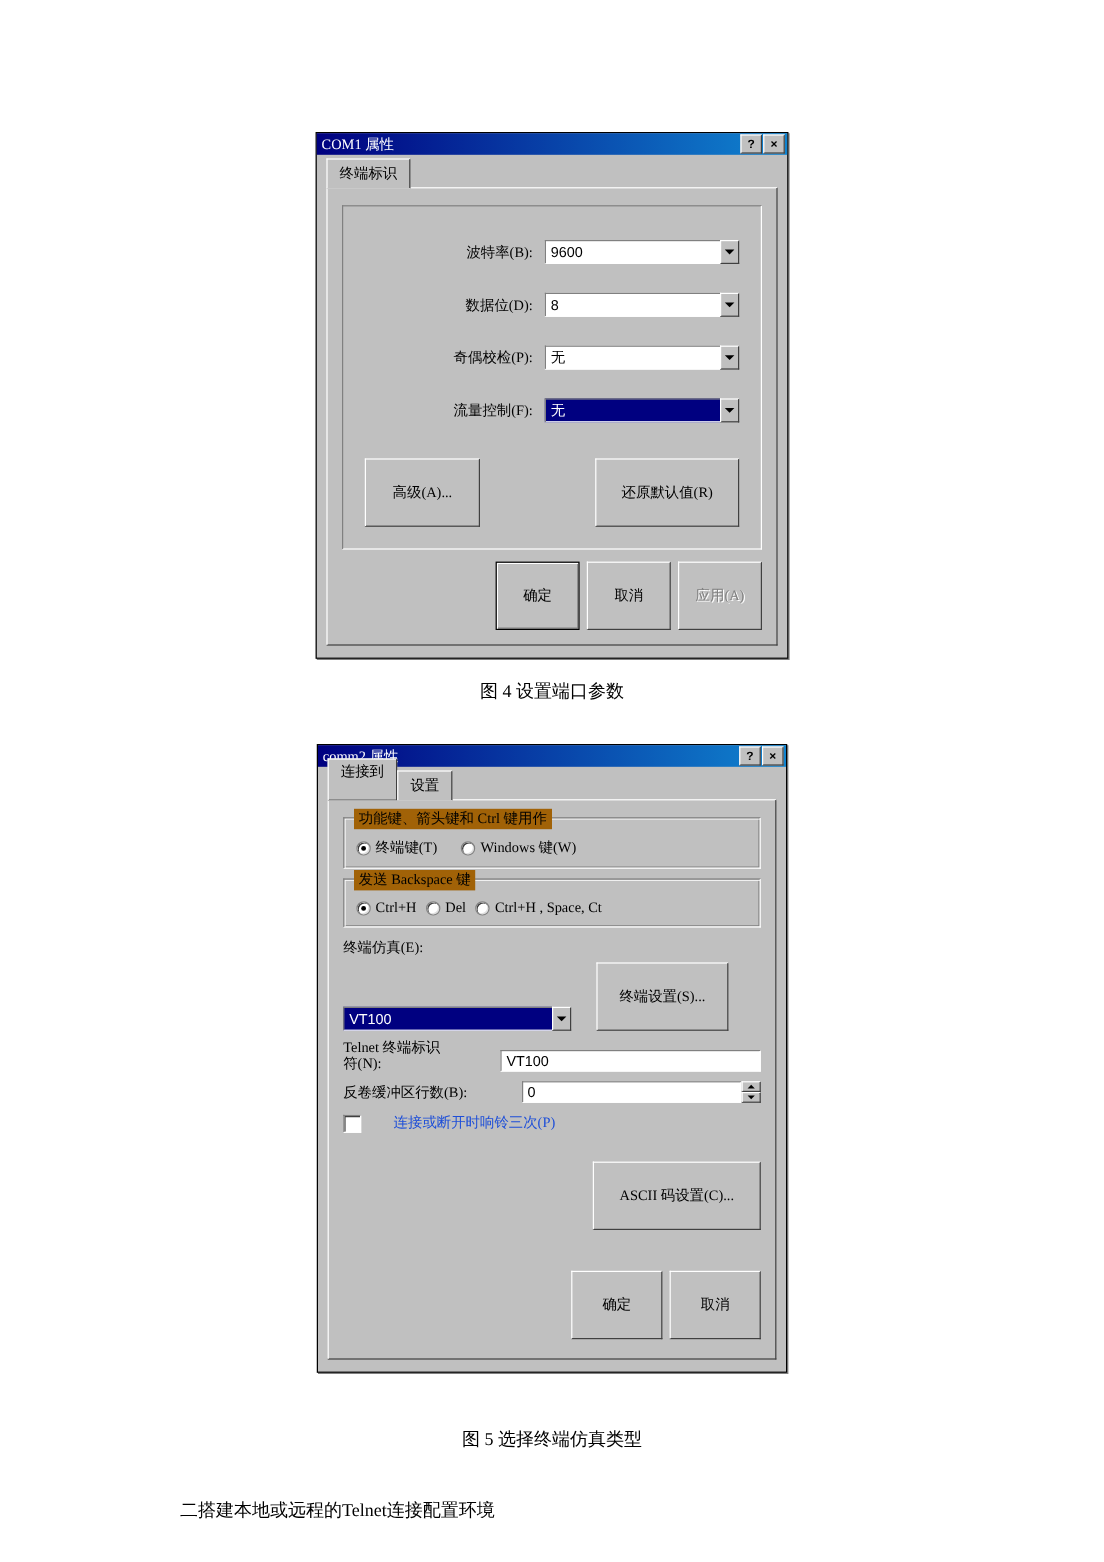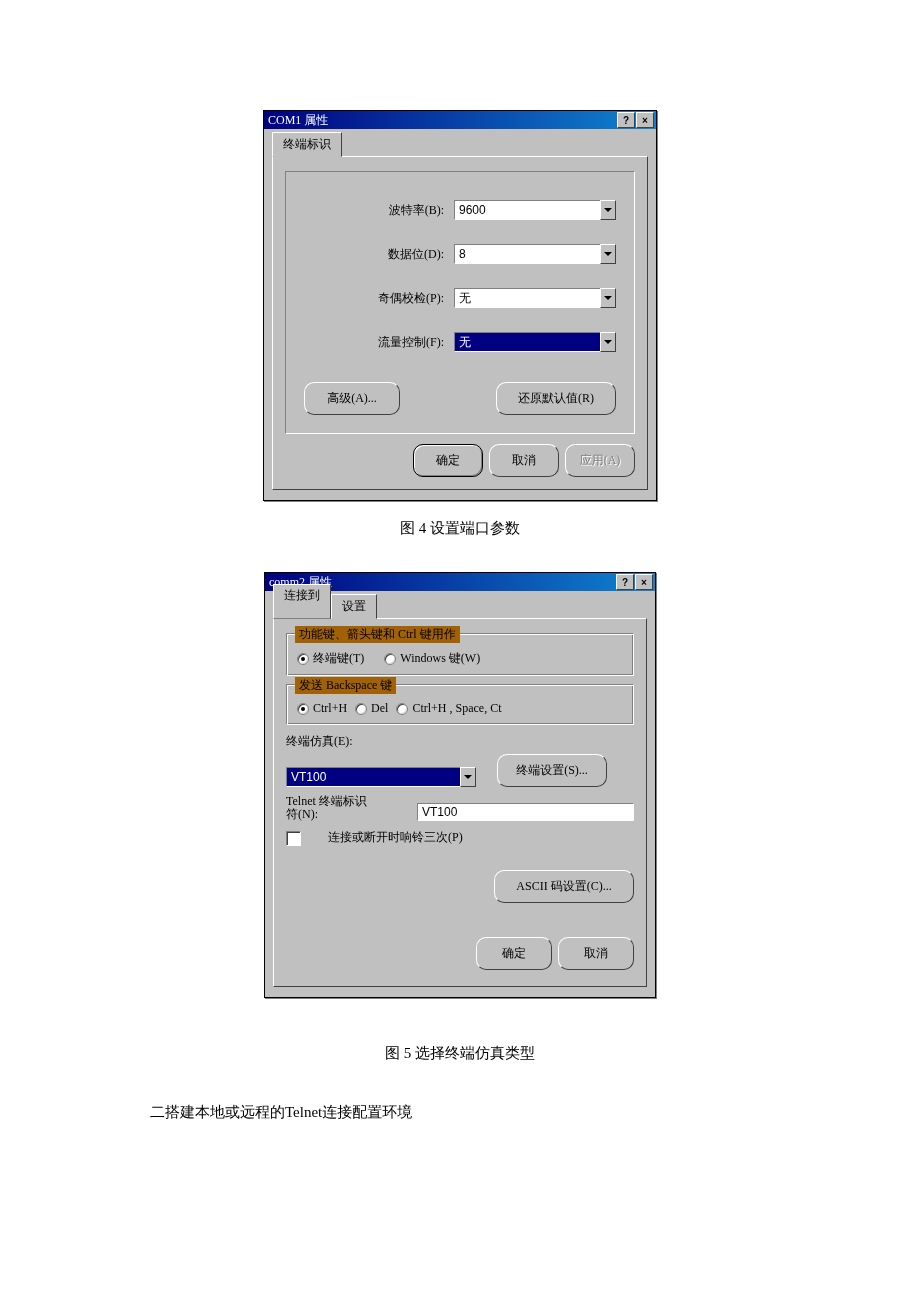--- a/index.html
+++ b/index.html
@@ -157,28 +157,27 @@
     border-left:4px solid transparent;
     border-right:4px solid transparent;
     border-top:4px solid #000;
   }
   .btn {
     background: #c0c0c0;
     border-top: 1px solid #fff;
     border-left: 1px solid #fff;
     border-right: 1px solid #404040;
     border-bottom: 1px solid #404040;
-    padding: 7px 10px;
+    padding: 19px 10px;
     font-size: 12px;
     color: #000;
     min-width: 70px;
     text-align: center;
     box-sizing: border-box;
     display:inline-block;
-    border-radius:10px;
   }
   .btn.disabled { color: #808080; text-shadow: 1px 1px 0 #fff; }
   .btn.default-btn {
     border: 1px solid #000;
     box-shadow: inset 1px 1px 0 #fff, inset -1px -1px 0 #808080;
   }
   .panel-btn-row {
     display: flex;
     justify-content: space-between;
     margin-top: 6px;
@@ -381,24 +380,34 @@
         </div>
 
         <div class="row-flex">
           <div style="width:110px;color:#000;font-size:12px;line-height:13px;">
             <span>Telnet 终端标识</span><br>
             <span>符(N):</span>
           </div>
           <div class="text-input">VT100</div>
         </div>
 
+        <div class="row-flex">
+          <div style="width:128px;color:#000;font-size:12px;">反卷缓冲区行数(B):</div>
+          <div class="spin-input">
+            <div class="text-input">0</div>
+            <div class="spin-btns">
+              <div class="spin-btn up"></div>
+              <div class="spin-btn down"></div>
+            </div>
+          </div>
+        </div>
 
         <div class="row-flex" style="margin-top:4px;">
           <span class="checkbox"></span>
-          <span style="color:#000000;">连接或断开时响铃三次(P)</span>
+          <span style="color:#1d4ed8;">连接或断开时响铃三次(P)</span>
         </div>
 
         <div style="display:flex;justify-content:flex-end;margin-top:24px;">
           <div class="btn" style="min-width:140px">ASCII 码设置(C)...</div>
         </div>
 
         <div class="dialog-btn-row" style="margin-top:34px;">
           <div class="btn" style="min-width:76px">确定</div>
           <div class="btn" style="min-width:76px">取消</div>
         </div>

